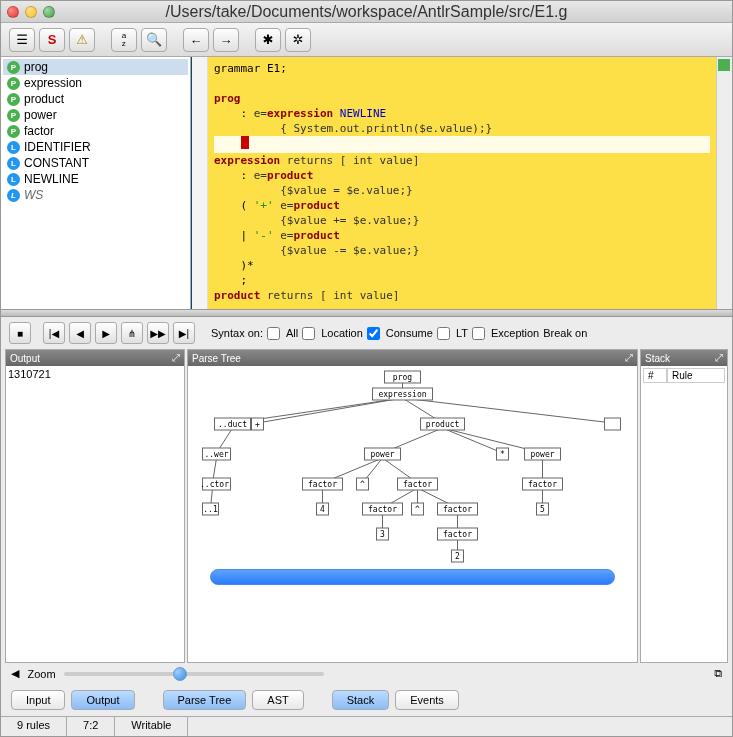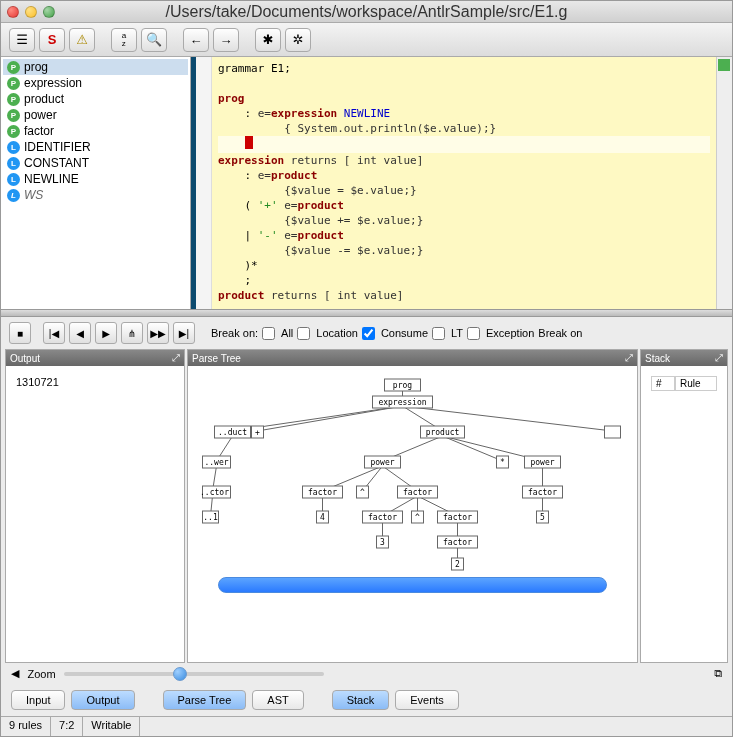--- a/index.html
+++ b/index.html
@@ -18,60 +18,60 @@
 .tbbtn.yellow { color: #aa8800; }
 .tbgap { width: 8px; }
 .main-split { display: flex; flex: 0 0 252px; height: 252px; }
 .sidebar { width: 190px; background: #fff; border-right: 1px solid #aaa; overflow: auto; padding: 2px; }
 .rule-item { display: flex; align-items: center; gap: 4px; padding: 1px 4px; font-size: 12px; }
 .rule-item.sel { background: #cde; }
 .rule-item.ws { font-style: italic; color: #666; }
 .rule-icon { width: 13px; height: 13px; border-radius: 50%; display: flex; align-items: center; justify-content: center; font-size: 8px; font-weight: bold; color: #fff; }
 .ri-p { background: #4caf50; }
 .ri-l { background: #2196f3; }
-.editor-wrap { flex: 1; display: flex; background: #fef9c3; border-left: 5px solid #0c4a6e; position: relative; }
+.editor-wrap { flex: 1; display: flex; background: #fde047; border-left: 1px solid #0c4a6e; position: relative; }
 .fold-gutter { width: 16px; background: #f4f4f4; border-right: 1px solid #ddd; }
 .editor { flex: 1; font-family: Monaco, monospace; font-size: 11px; line-height: 15px; white-space: pre; overflow: hidden; padding: 4px 6px; }
 .kw { color: #8b0000; font-weight: bold; }
 .ref { color: #0000cd; }
 .str { color: #228b22; }
 .act { color: #333; }
 .hl { background: #fffde7; display: block; }
 .err-mark { background: #c00; display: inline-block; width: 8px; height: 13px; }
 .editor-scroll { width: 16px; background: #eee; border-left: 1px solid #ccc; position: relative; }
 .green-sq { position: absolute; top: 2px; right: 2px; width: 12px; height: 12px; background: #4caf50; }
 .divider { height: 8px; background: linear-gradient(#ddd, #bbb); border-top: 1px solid #999; border-bottom: 1px solid #999; }
 .debug-panel { flex: 1; display: flex; flex-direction: column; background: #ececec; }
 .debug-toolbar { height: 32px; display: flex; align-items: center; padding: 4px 8px; gap: 4px; }
 .dbtn { width: 22px; height: 22px; border: 1px solid #aaa; border-radius: 3px; background: linear-gradient(#fff, #e0e0e0); display: flex; align-items: center; justify-content: center; font-size: 10px; }
 .chk { display: flex; align-items: center; gap: 6px; font-size: 11px; }
 .chk input { width: 13px; height: 13px; }
 .panes { flex: 1; display: flex; gap: 2px; padding: 0 4px; min-height: 0; }
 .pane { display: flex; flex-direction: column; border: 1px solid #aaa; background: #fff; }
 .pane-hd { height: 16px; background: linear-gradient(#888, #666); color: #fff; font-size: 10px; padding: 1px 4px; display: flex; justify-content: space-between; align-items: center; }
-.pane-body { flex: 1; overflow: hidden; font-size: 11px; padding: 10px; position: relative; }
+.pane-body { flex: 1; overflow: hidden; font-size: 11px; padding: 2px; position: relative; }
 .output-pane { width: 180px; }
 .tree-pane { flex: 1; }
 .stack-pane { width: 88px; }
 .stack-hd-row { display: flex; font-size: 10px; }
 .stack-hd-row span { border: 1px solid #ccc; padding: 1px 4px; }
 .tree-svg { width: 100%; height: 195px; }
 .tree-node { fill: #fff; stroke: #666; stroke-width: 1; }
 .tree-text { font-family: Monaco, monospace; font-size: 8px; text-anchor: middle; }
 .tree-scroll-h { height: 16px; background: linear-gradient(#5ba4ff, #2a7aff); border-radius: 8px; margin: 4px 20px; border: 1px solid #4a8adf; }
 .zoom-row { display: flex; align-items: center; padding: 4px 10px; gap: 8px; font-size: 11px; }
 .slider { flex: 1; max-width: 260px; height: 4px; background: #ccc; position: relative; border-radius: 2px; }
 .slider-thumb { width: 14px; height: 14px; border-radius: 50%; background: radial-gradient(circle at 30% 30%, #9ecfff, #3a8ce0); position: absolute; top: -5px; left: 42%; border: 1px solid #6a9acf; }
 .tabrow { display: flex; gap: 6px; padding: 6px 10px; text-align: right; }
 .tab-btn { height: 20px; padding: 0 14px; border: 1px solid #aaa; border-radius: 4px; background: linear-gradient(#fff, #e8e8e8); font-size: 11px; display: flex; align-items: center; }
 .tab-btn.active { background: linear-gradient(#bcdcff, #8cbcf6); }
 .bottom-tabs { display: flex; justify-content: center; gap: 0; padding: 6px 0; }
 .bottom-tabs .tab-btn { border-radius: 0; }
 .statusbar { height: 20px; display: flex; border-top: 1px solid #aaa; background: #ececec; }
-.statusbar > div { border-right: 1px solid #aaa; padding: 2px 8px; font-size: 11px; }
+.statusbar > div { border-right: 1px solid #aaa; padding: 2px 16px; font-size: 11px; }
 </style>
 </head>
 <body>
 
 <div class="window">
   <div class="titlebar">
     <div class="traffic">
       <div class="tb-btn tb-close"></div>
       <div class="tb-btn tb-min"></div>
       <div class="tb-btn tb-max"></div>
@@ -164,21 +164,21 @@
     <div class="debug-toolbar">
       <div class="dbtn">■</div>
       <div style="width:4px"></div>
       <div class="dbtn">|◀</div>
       <div class="dbtn">◀</div>
       <div class="dbtn">▶</div>
       <div class="dbtn">⋔</div>
       <div class="dbtn">▶▶</div>
       <div class="dbtn">▶|</div>
       <div style="width:8px"></div>
-      <span>Break on:</span>
+      <span>Syntax on:</span>
       <label class="chk">
           <input type="checkbox" style="">
           <span>All</span>
         </label>
       <label class="chk">
           <input type="checkbox" style="">
           <span>Location</span>
         </label>
       <label class="chk">
           <input type="checkbox" checked="" style="">

